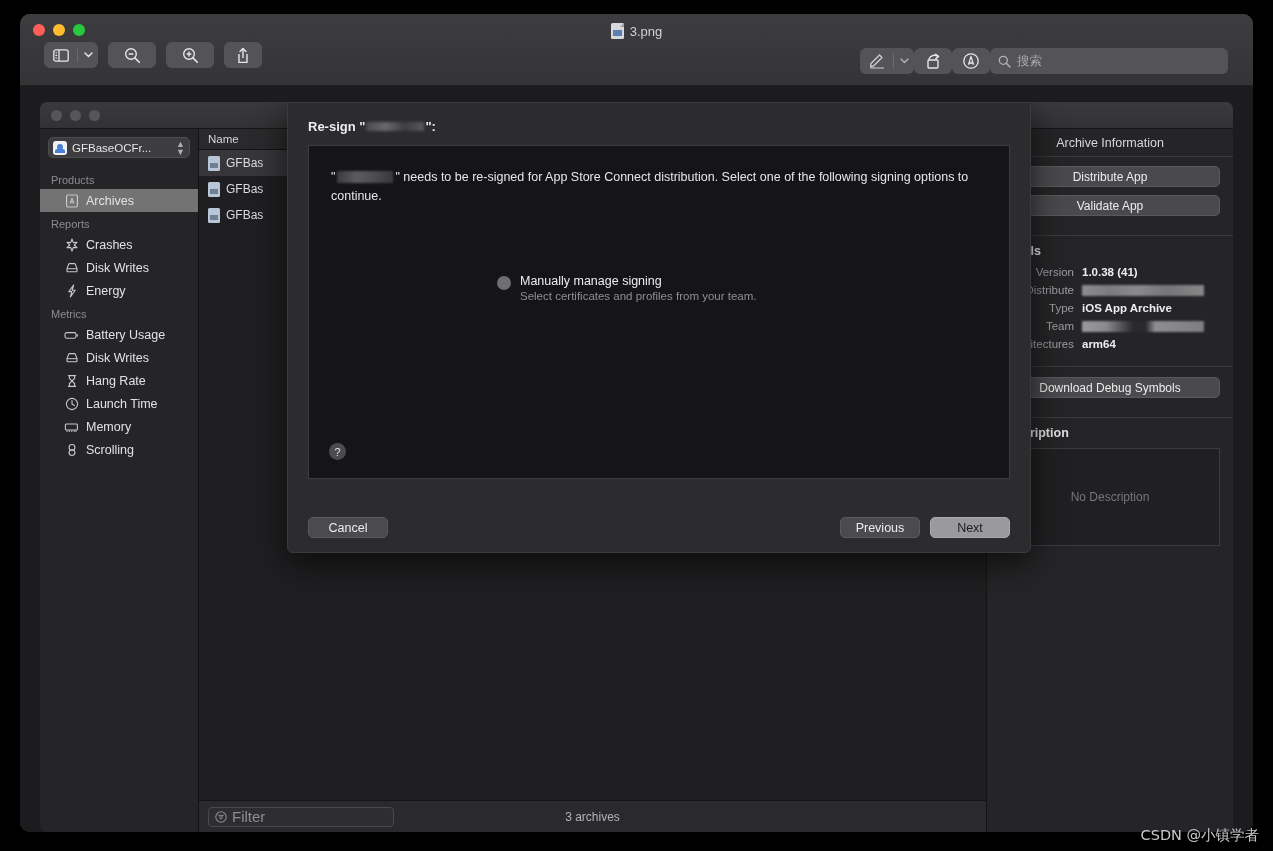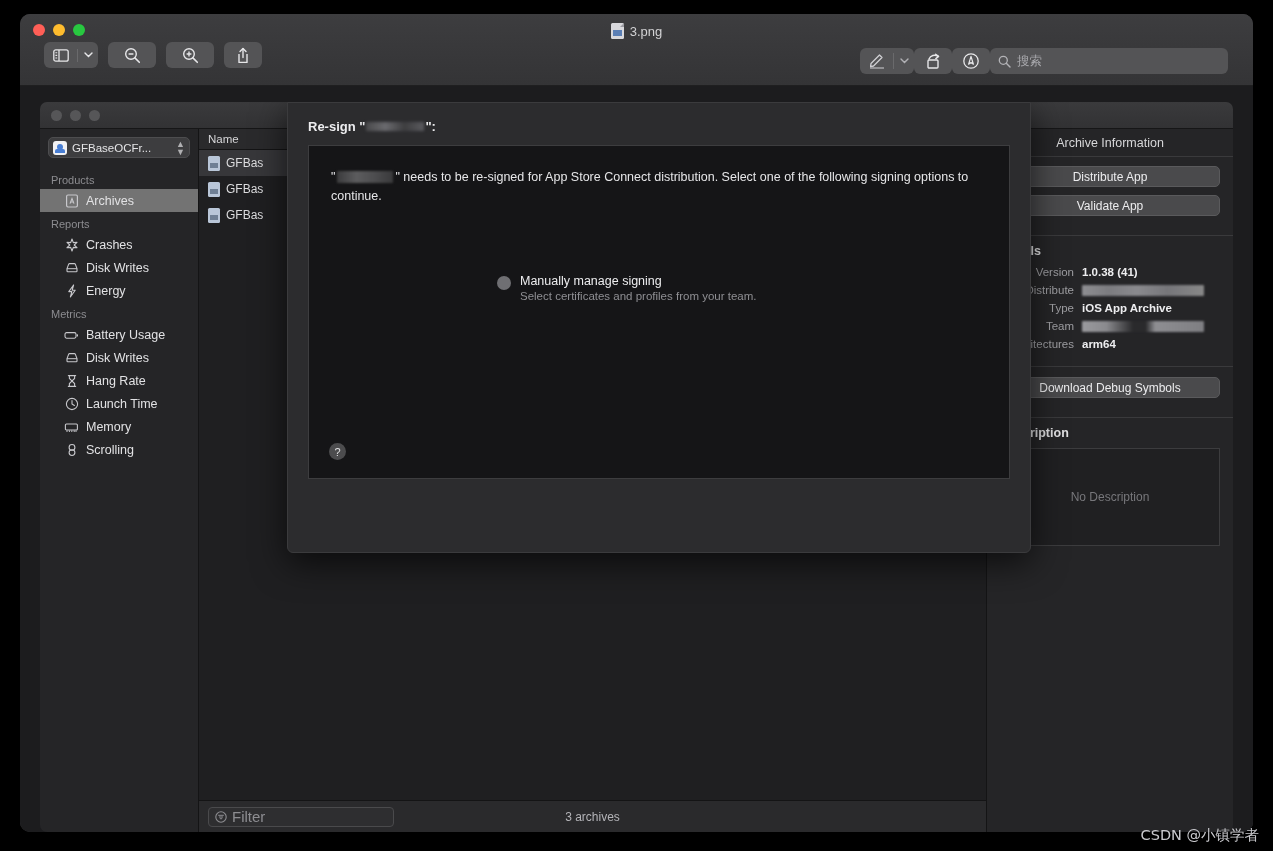--- a/index.html
+++ b/index.html
@@ -664,19 +664,25 @@
               <span>
                 <div class="radio-label">Manually manage signing</div>
                 <div class="radio-sub">Select certificates and profiles from your team.</div>
               </span>
             </div>
           </div>
 
           <div class="help-btn">?</div>
         </div>
 
+        <div class="sheet-footer">
+          <div class="btn">Cancel</div>
+          <div class="spacer"></div>
+          <div class="btn">Previous</div>
+          <div class="btn default">Next</div>
+        </div>
       </div>
 
     </div>
   </div>
 </div>
 
 <div class="watermark">CSDN @小镇学者</div>
 
 </body></html>

